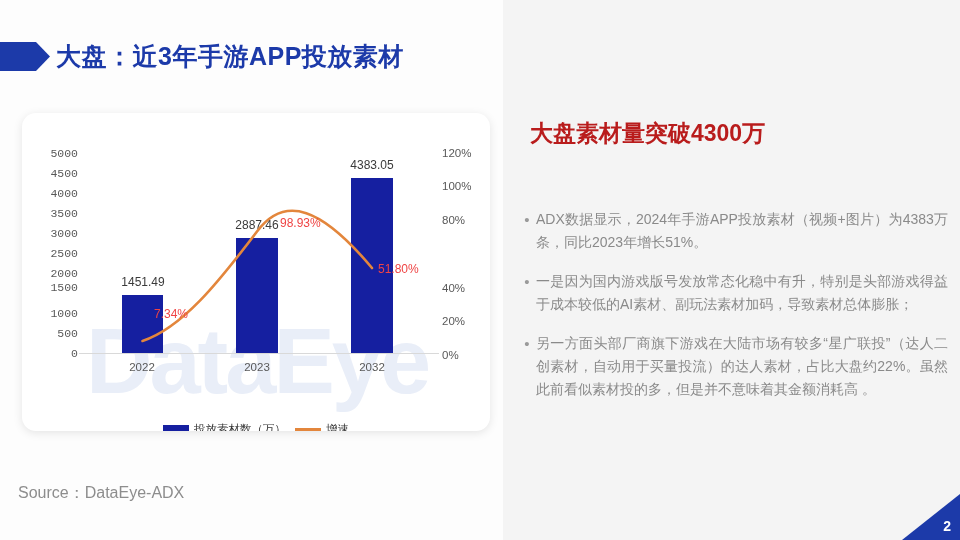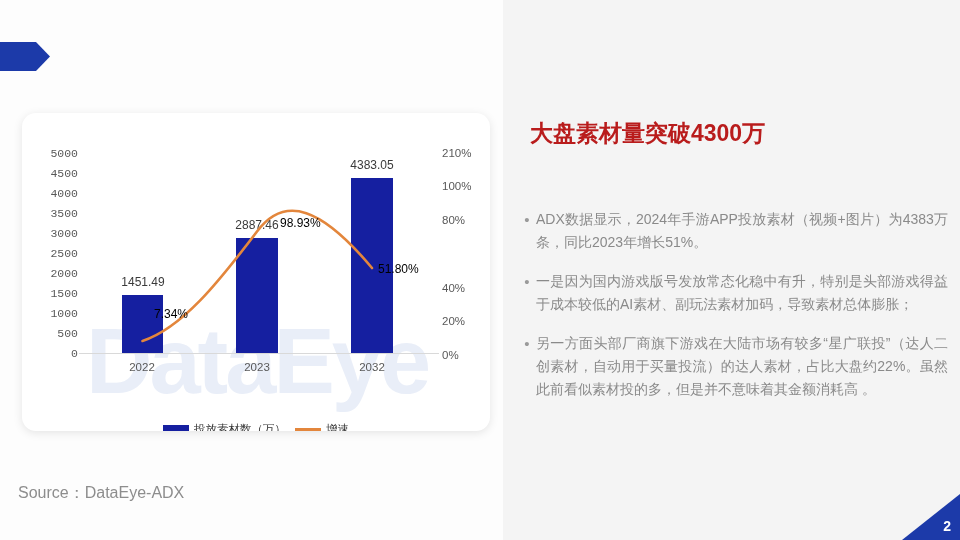--- a/index.html
+++ b/index.html
@@ -51,21 +51,21 @@
   .y-left{text-align:right;width:44px;font-family:Liberation Mono, monospace;}
   .y-right{text-align:left;width:44px;}
   .x-label{text-align:center;width:60px;font-size:11.5px;color:#595959;}
 
   .bar{position:absolute;background:#151fa0;}
   .bar-val{
     position:absolute;font-size:12px;color:#3a3a3a;
     text-align:center;white-space:nowrap;
   }
   .pct-val{
-    position:absolute;font-size:12px;color:#000000;
+    position:absolute;font-size:12px;color:#ef4444;
     white-space:nowrap;
   }
   .baseline{
     position:absolute;left:57px;top:240px;width:360px;height:1px;
     background:#d9d9d9;
   }
 
   .legend{
     position:absolute;left:0;top:273px;width:468px;
     display:flex;justify-content:center;align-items:center;gap:9px;
@@ -110,40 +110,41 @@
   }
 </style>
 </head>
 <body>
 
 <div class="slide">
 
   <div class="right-panel-bg"></div>
 
   <div class="title-tag"></div>
+  <div class="title-text">大盘：近3年手游APP投放素材</div>
 
   <div class="chart-card">
 
     <div class="watermark">DataEye</div>
 
     <div class="plot">
 
       <div class="ax-label y-left" style="left:12px;top:34px;">5000</div>
       <div class="ax-label y-left" style="left:12px;top:54px;">4500</div>
       <div class="ax-label y-left" style="left:12px;top:74px;">4000</div>
       <div class="ax-label y-left" style="left:12px;top:94px;">3500</div>
       <div class="ax-label y-left" style="left:12px;top:114px;">3000</div>
       <div class="ax-label y-left" style="left:12px;top:134px;">2500</div>
       <div class="ax-label y-left" style="left:12px;top:154px;">2000</div>
-      <div class="ax-label y-left" style="left:12px;top:174px;">1500</div>
+      <div class="ax-label y-left" style="left:12px;top:168px;">1500</div>
       <div class="ax-label y-left" style="left:12px;top:194px;">1000</div>
       <div class="ax-label y-left" style="left:12px;top:214px;">500</div>
       <div class="ax-label y-left" style="left:12px;top:234px;">0</div>
 
-      <div class="ax-label y-right" style="left:420px;top:34px;">210%</div>
+      <div class="ax-label y-right" style="left:420px;top:34px;">120%</div>
       <div class="ax-label y-right" style="left:420px;top:67px;">100%</div>
       <div class="ax-label y-right" style="left:420px;top:101px;">80%</div>
       <div class="ax-label y-right" style="left:444px;top:135px;margin-left:40px;">60%</div>
       <div class="ax-label y-right" style="left:420px;top:169px;">40%</div>
       <div class="ax-label y-right" style="left:420px;top:202px;">20%</div>
       <div class="ax-label y-right" style="left:420px;top:236px;">0%</div>
 
       <div class="baseline"></div>
 
       <div class="bar" style="left:100px;top:182px;width:41px;height:58px;"></div>

